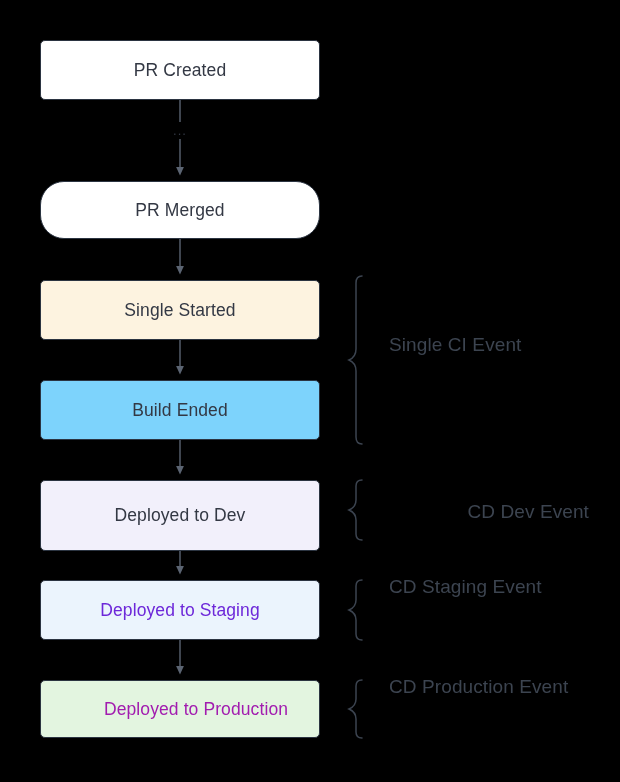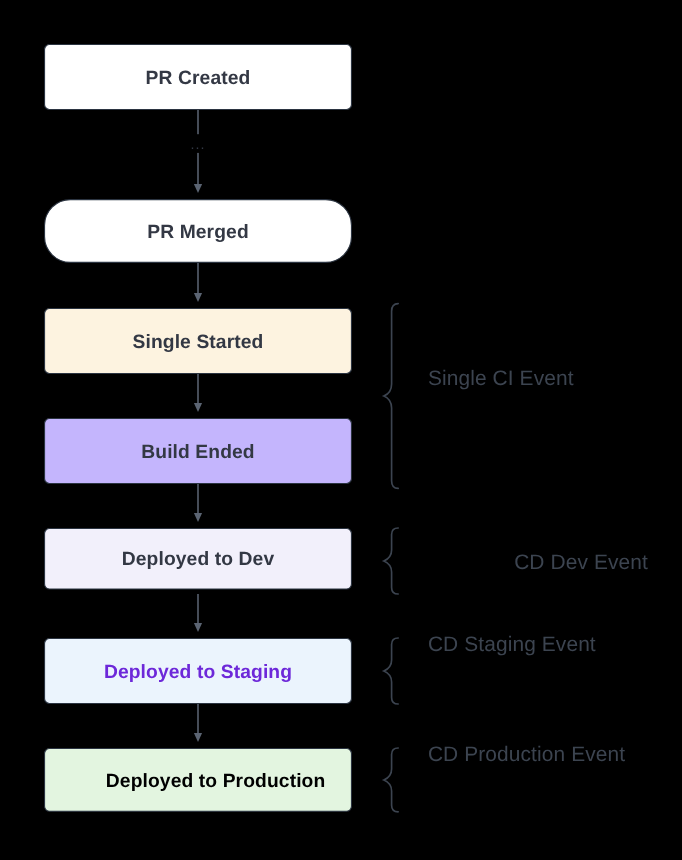--- a/index.html
+++ b/index.html
@@ -32,32 +32,31 @@
     border: 1.4px solid #2b3441;
     border-radius: 5px;
     display: flex;
     align-items: center;
     justify-content: center;
     text-align: center;
     font-size: 17.5px;
     line-height: 1.2;
     color: #333844;
     letter-spacing: 0.1px;
-    font-weight: bold;
   }
   .node span {
     display: block;
     pointer-events: none;
   }
 
   #node-pr-created   { top: 40px;  height: 60px; background: #ffffff; }
   #node-pr-merged    { top: 181px; height: 58px; background: #ffffff; border-radius: 24px; }
   #node-build-started{ top: 280px; height: 60px; background: #fdf3e0; }
   #node-build-ended  { top: 380px; height: 60px; background: #fdf3e0; }
-  #node-deploy-dev   { top: 480px; height: 56px; background: #f2f0fb; }
+  #node-deploy-dev   { top: 480px; height: 71px; background: #f2f0fb; }
   #node-deploy-stg   { top: 580px; height: 60px; background: #ebf4fd; }
   #node-deploy-prod  { top: 680px; height: 58px; background: #e3f5e0; }
 
   
   .edge-label {
     position: absolute;
     color: #333844;
     font-size: 13px;
     line-height: 1;
     letter-spacing: 1px;
@@ -117,33 +116,33 @@
   </div>
 
   <div class="node" id="node-pr-merged" style="background: rgb(255, 255, 255); border-color: rgb(43, 52, 65); color: rgb(51, 56, 68);">
     <span>PR Merged</span>
   </div>
 
   <div class="node" id="node-build-started" style="background: rgb(253, 243, 224); border-color: rgb(43, 52, 65); color: rgb(51, 56, 68);">
     <span>Single Started</span>
   </div>
 
-  <div class="node" id="node-build-ended" style="background: #c4b5fd; border-color: rgb(43, 52, 65); color: rgb(51, 56, 68);">
+  <div class="node" id="node-build-ended" style="background: #7dd3fc; border-color: rgb(43, 52, 65); color: rgb(51, 56, 68);">
     <span>Build Ended</span>
   </div>
 
   <div class="node" id="node-deploy-dev" style="background: rgb(242, 240, 251); border-color: rgb(43, 52, 65); color: rgb(51, 56, 68);">
     <span>Deployed to Dev</span>
   </div>
 
   <div class="node" id="node-deploy-stg" style="background: rgb(235, 244, 253); border-color: rgb(43, 52, 65); color: #6d28d9;">
     <span>Deployed to Staging</span>
   </div>
 
-  <div class="node" id="node-deploy-prod" style="background: rgb(227, 245, 224); border-color: rgb(43, 52, 65); color: #000000; padding-left: 32px;">
+  <div class="node" id="node-deploy-prod" style="background: rgb(227, 245, 224); border-color: rgb(43, 52, 65); color: #a21caf; padding-left: 32px;">
     <span>Deployed to Production</span>
   </div>
 
   <div class="edge-label" id="edge-label-1" style="color: rgb(51, 56, 68); background: rgb(0, 0, 0);">...</div>
 
   <div class="group-label" id="group-label-ci" style="color: rgb(60, 68, 80);">Single CI Event</div>
 
   <div class="group-label" id="group-label-dev" style="color: rgb(60, 68, 80); text-align: right;">CD Dev Event</div>
 
   <div class="group-label" id="group-label-stg" style="color: rgb(60, 68, 80);">CD Staging Event</div>

